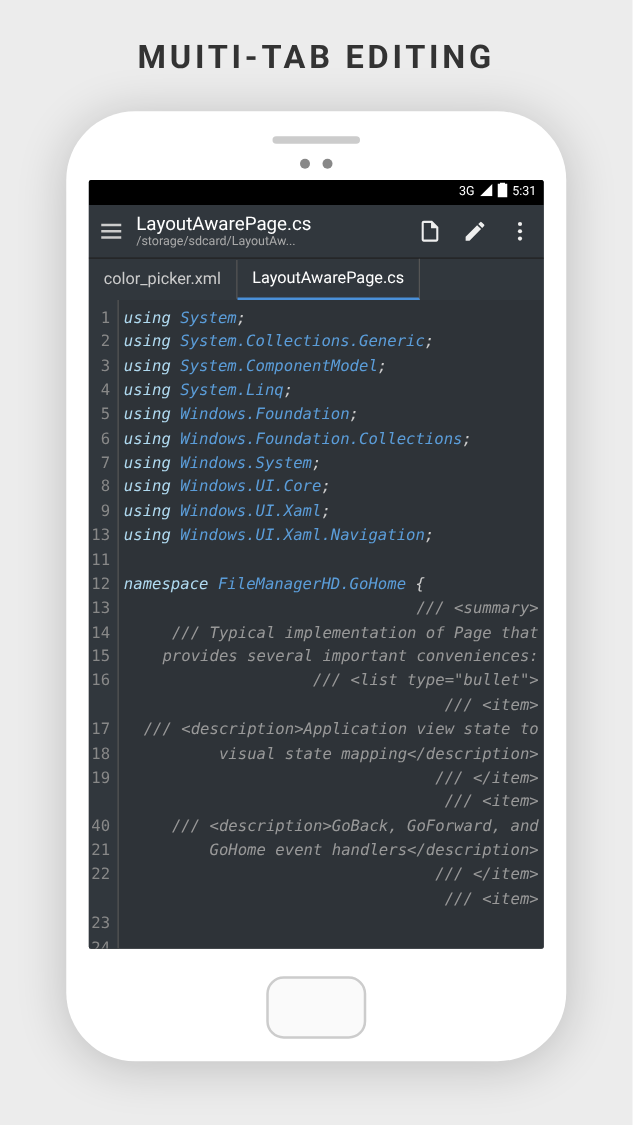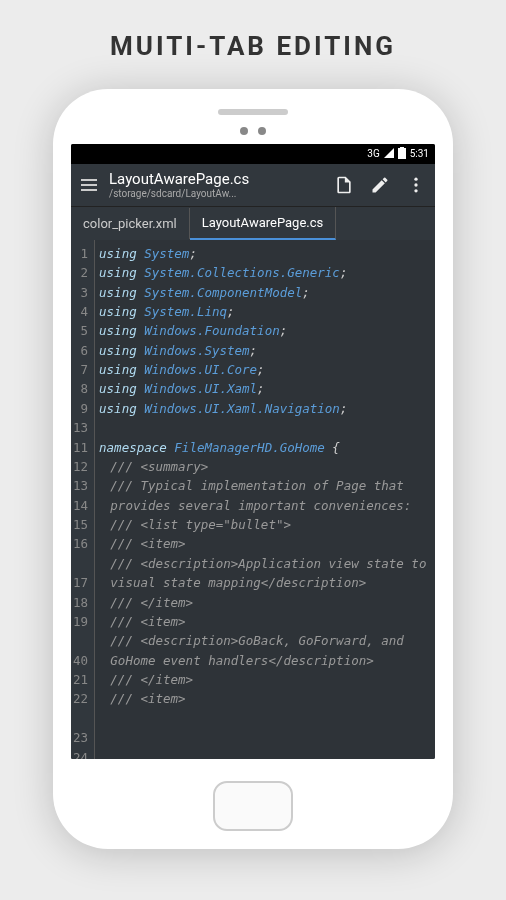--- a/index.html
+++ b/index.html
@@ -162,21 +162,21 @@
 .code {
   flex: 1;
   padding: 4px 4px;
   color: #ccc;
   overflow: hidden;
 }
 .code-line { min-height: 1.55em; white-space: pre-wrap; word-break: break-word; font-style: italic; }
 .kw { color: #b0daf0; }
 .ns { color: #5b9dd9; }
 .cm { color: #999; }
-.indent1 { padding-left: 1.5ch; }
+.indent1 { padding-left: 1.5ch; text-align: right; }
 </style>
 </head>
 <body>
 
 <div class="promo-title">
   <div>MUITI-TAB EDITING</div>
 </div>
 
 <div class="phone">
   <div class="speaker"></div>
@@ -266,20 +266,21 @@
           <div>&nbsp;</div>
           <div>23</div>
           <div>24</div>
         </div>
       <div class="code" id="code">
           <div class="code-line"><span class="kw">using </span><span class="ns">System</span><span>;</span></div>
           <div class="code-line"><span class="kw">using </span><span class="ns">System.Collections.Generic</span><span>;</span></div>
           <div class="code-line"><span class="kw">using </span><span class="ns">System.ComponentModel</span><span>;</span></div>
           <div class="code-line"><span class="kw">using </span><span class="ns">System.Linq</span><span>;</span></div>
           <div class="code-line"><span class="kw">using </span><span class="ns">Windows.Foundation</span><span>;</span></div>
+          <div class="code-line"><span class="kw">using </span><span class="ns">Windows.Foundation.Collections</span><span>;</span></div>
           <div class="code-line"><span class="kw">using </span><span class="ns">Windows.System</span><span>;</span></div>
           <div class="code-line"><span class="kw">using </span><span class="ns">Windows.UI.Core</span><span>;</span></div>
           <div class="code-line"><span class="kw">using </span><span class="ns">Windows.UI.Xaml</span><span>;</span></div>
           <div class="code-line"><span class="kw">using </span><span class="ns">Windows.UI.Xaml.Navigation</span><span>;</span></div>
           <div class="code-line">&nbsp;</div>
           <div class="code-line"><span class="kw">namespace </span><span class="ns">FileManagerHD.GoHome</span><span> {</span></div>
           <div class="code-line cm indent1">/// &lt;summary&gt;</div>
           <div class="code-line cm indent1">/// Typical implementation of Page that</div>
           <div class="code-line cm indent1">provides several important conveniences:</div>
           <div class="code-line cm indent1">/// &lt;list type="bullet"&gt;</div>

